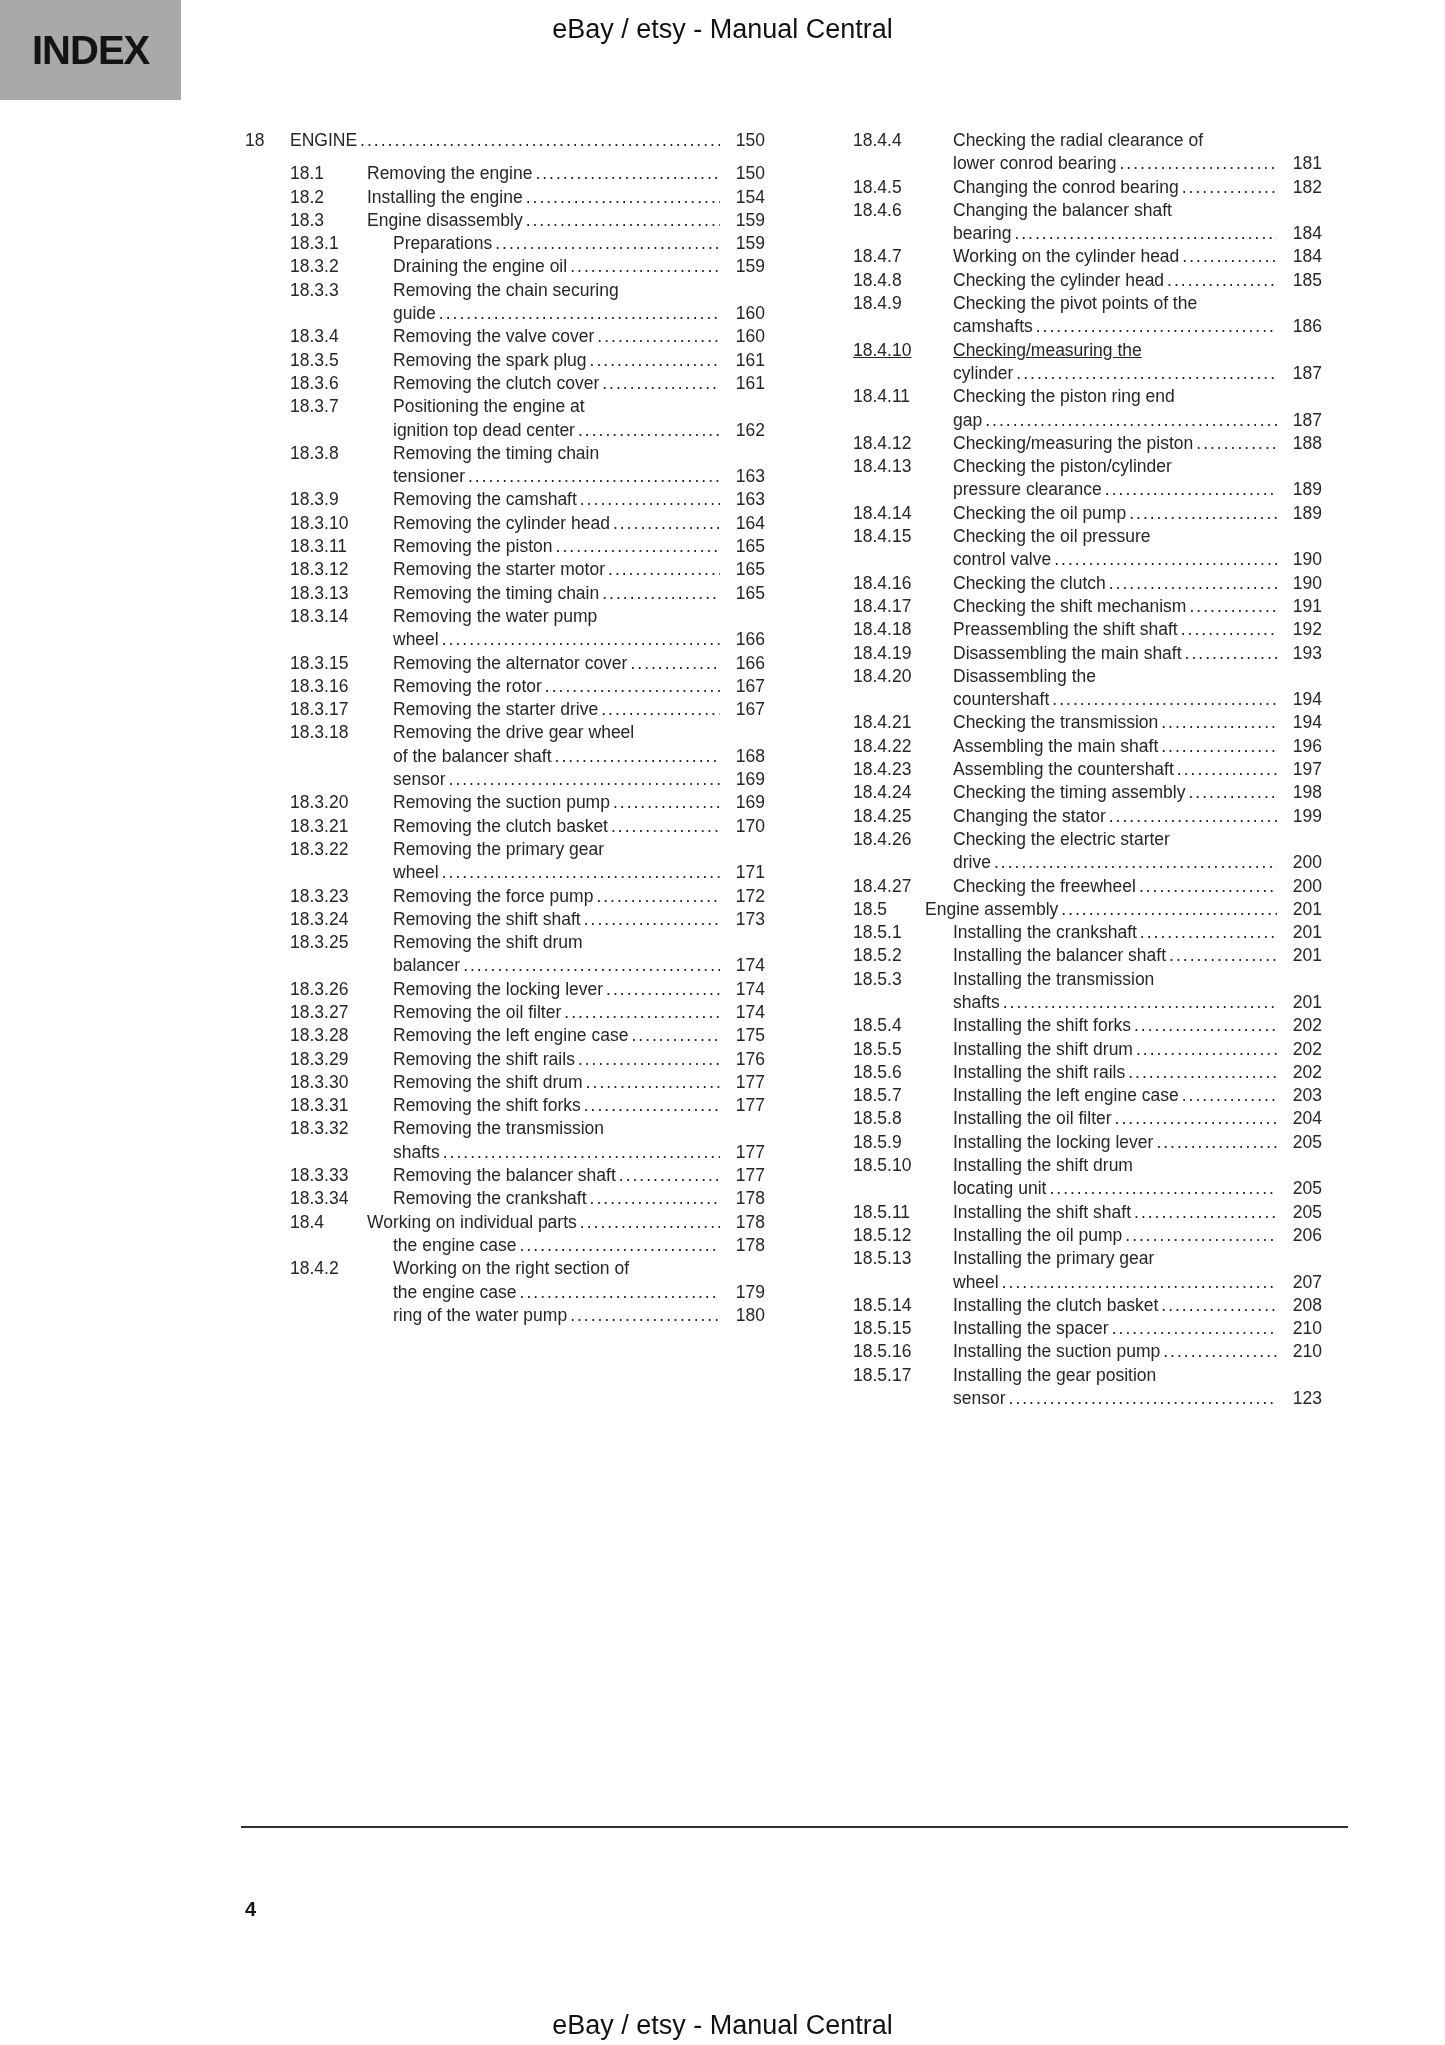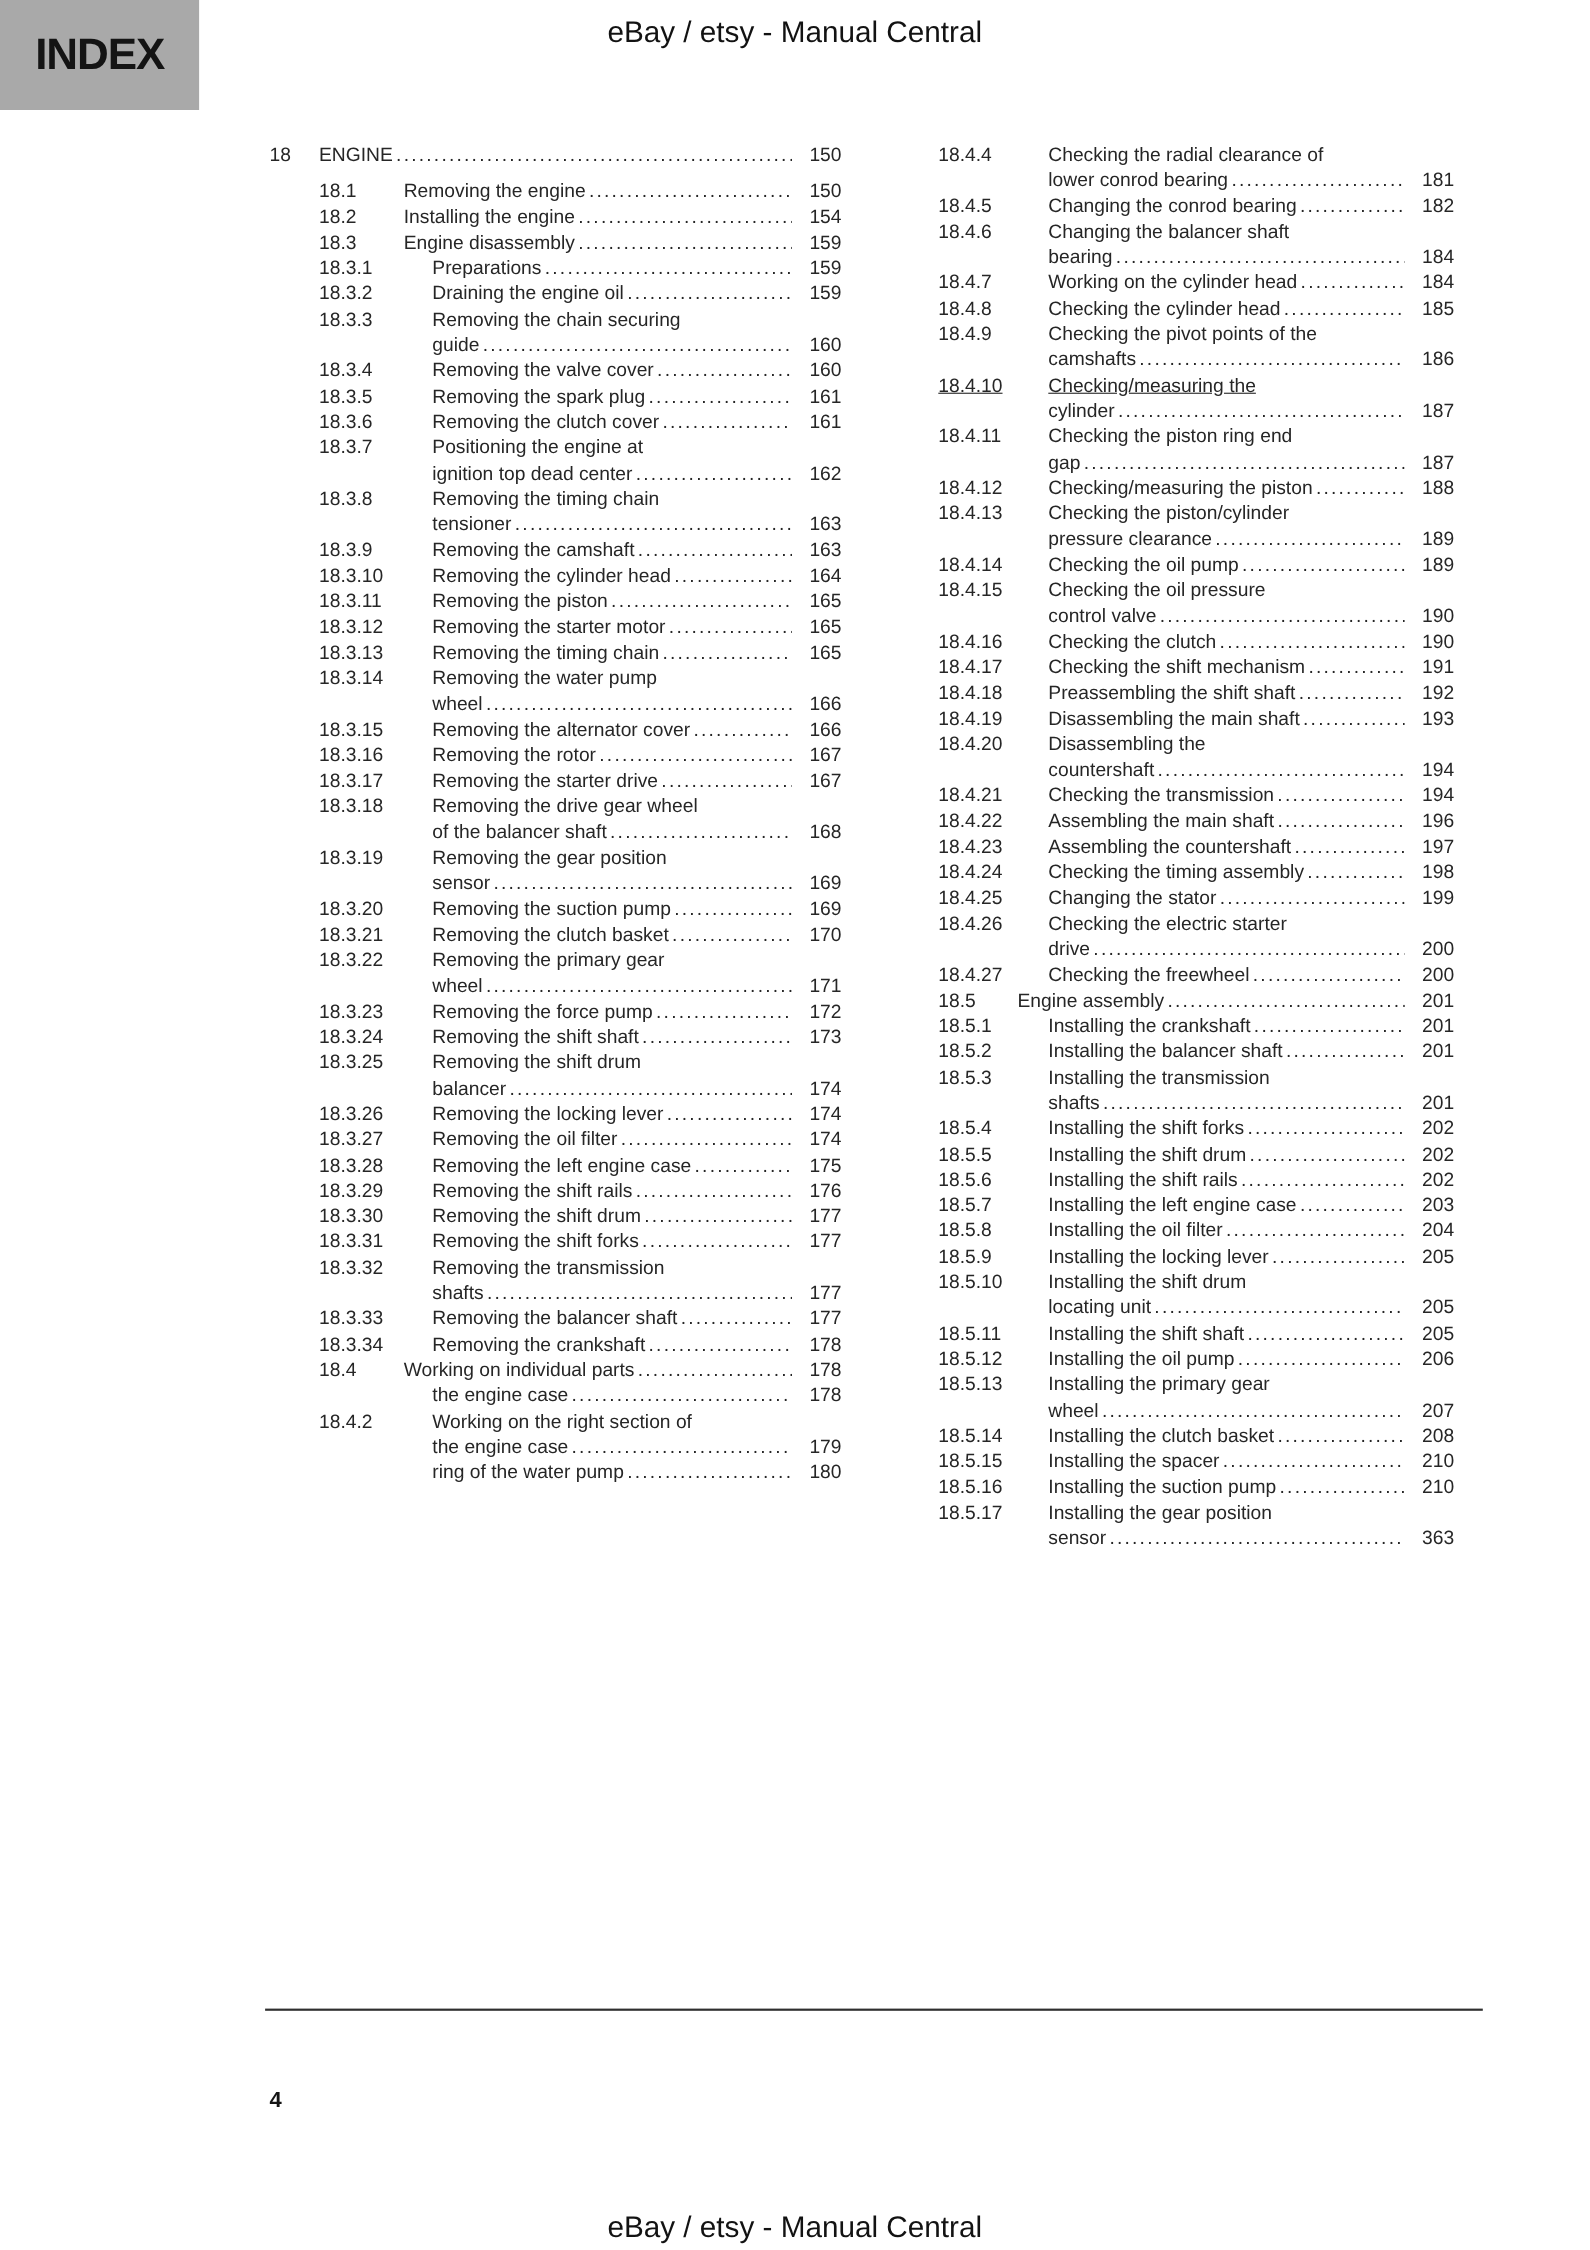--- a/index.html
+++ b/index.html
@@ -243,24 +243,20 @@
         <span class="num" style="width: 103px;">18.3.18</span>
         <span class="text">Removing the drive gear wheel</span>
       </div>
       <div class="line" style="padding-left: 148px;">
         <span class="text">of the balancer shaft</span>
         <span class="dots">................................................................................................................................................................</span>
         <span class="pg">168</span>
       </div>
     </div>
     <div class="entry">
-      <div class="line" style="padding-left: 45px;">
-        <span class="num" style="width: 103px;">18.3.19</span>
-        <span class="text">Removing the gear position</span>
-      </div>
       <div class="line" style="padding-left: 148px;">
         <span class="text">sensor</span>
         <span class="dots">................................................................................................................................................................</span>
         <span class="pg">169</span>
       </div>
     </div>
     <div class="entry">
       <div class="line" style="padding-left: 45px;">
         <span class="num" style="width: 103px;">18.3.20</span>
         <span class="text">Removing the suction pump</span>
@@ -789,20 +785,20 @@
       </div>
     </div>
     <div class="entry">
       <div class="line" style="padding-left: 0px;">
         <span class="num" style="width: 100px;">18.5.17</span>
         <span class="text">Installing the gear position</span>
       </div>
       <div class="line" style="padding-left: 100px;">
         <span class="text">sensor</span>
         <span class="dots">................................................................................................................................................................</span>
-        <span class="pg">363</span>
+        <span class="pg">123</span>
       </div>
     </div>
   </div>
 
 <div class="footer-rule"></div>
 <div class="page-number">4</div>
 <div class="footer-title">eBay / etsy - Manual Central</div>
 
 </body></html>

